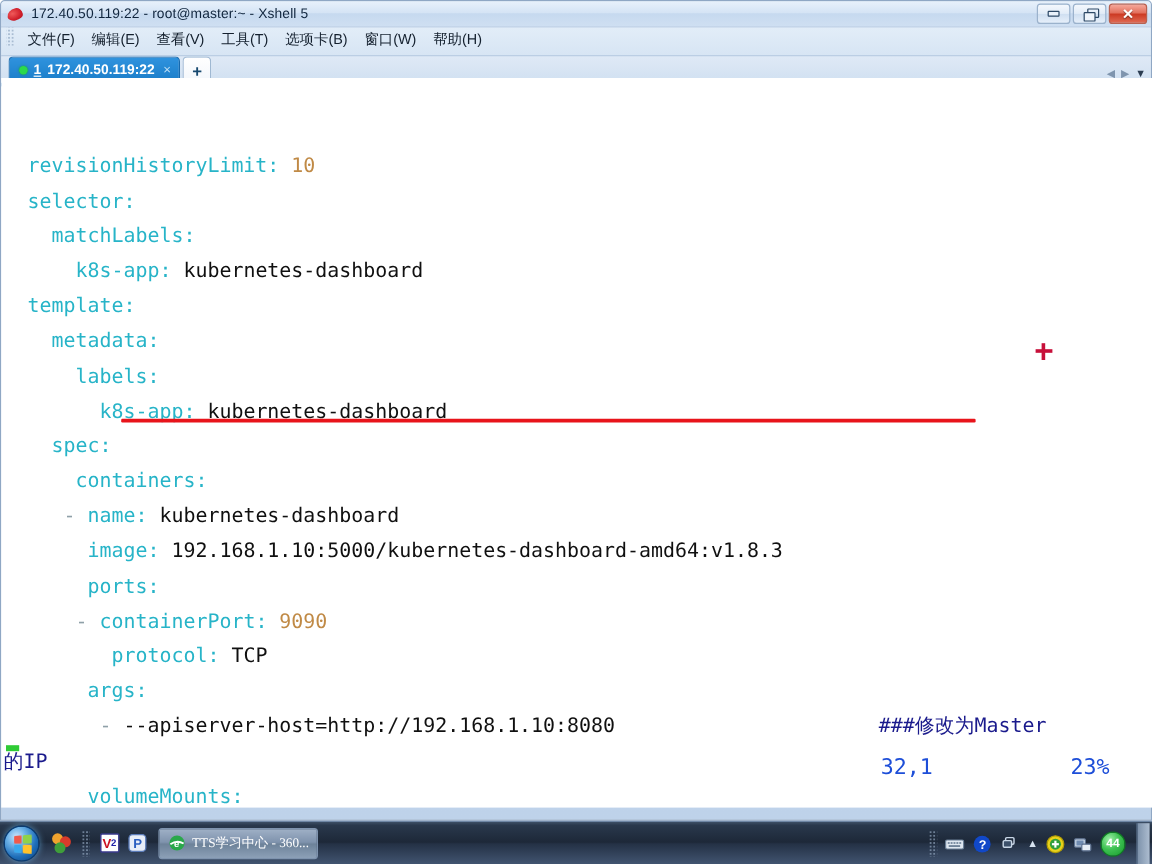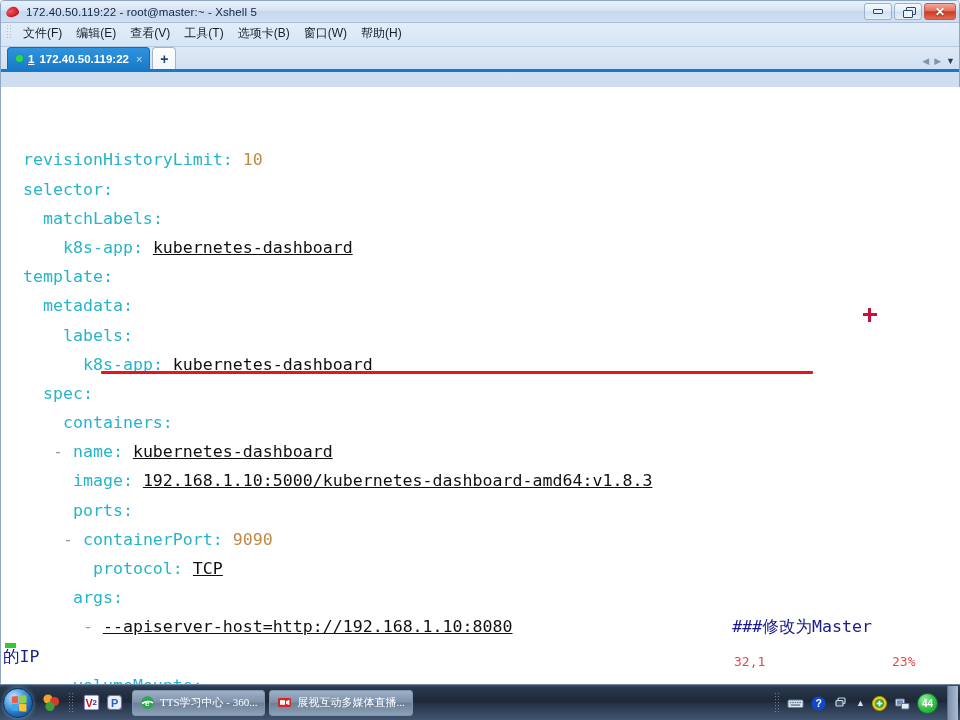--- a/index.html
+++ b/index.html
@@ -119,32 +119,32 @@
   }
   .tabbar-right {
     position: absolute; right: 4px; bottom: 3px;
     display: flex; align-items: center; gap: 5px;
   }
   .tarrow { font-size: 9px; color: #7f95ae; }
   .tcaret { font-size: 9px; color: #2b3d52; }
 
   
   .terminal {
-    position: absolute; left: 0; top: 86px; width: 960px; height: 608px;
+    position: absolute; left: 0; top: 64px; width: 960px; height: 608px;
     background: #ffffff;
     overflow: hidden;
     font-family: "DejaVu Sans Mono", "Liberation Mono", monospace;
     font-size: 16.6px;
     line-height: 29.2px;
     white-space: pre;
   }
   .term-inner { position: relative; padding-left: 2px; }
   .line { height: 29.2px; }
   .k  { color: #27b4c8; }          
-  .v  { color: #101010; text-decoration: underline; }          
+  .v  { color: #101010; }          
   .n  { color: #c08a46; }          
   .d  { color: #8fa0a8; }          
   .cmt{ color: #1a1a8c; }          
   .underline-img {
     position: absolute; left: 100px; top: 284px;
     width: 712px; height: 3px; background: #e8141b; border-radius: 1px;
   }
   .plus-mark {
     position: absolute; left: 862px; top: 221px;
     width: 14px; height: 14px;
@@ -154,21 +154,21 @@
   }
   .plus-mark:before { left: 0; top: 5px; width: 14px; height: 3px; }
   .plus-mark:after  { left: 5px; top: 0; width: 3px; height: 14px; }
   .cursor-block {
     position: absolute; left: 4px; top: 556px;
     width: 11px; height: 5px; background: #2fcb35;
   }
   .statusline {
     position: absolute; left: 0; top: 560px; width: 960px; height: 29px;
     font-family: "DejaVu Sans Mono", "Liberation Mono", monospace;
-    font-size: 13px; color: #ef4444;
+    font-size: 18px; color: #1d4ed8;
   }
   .statusline .pos { position: absolute; left: 733px; top: 0; }
   .statusline .pct { position: absolute; left: 891px; top: 0; }
 
   
   .taskbar {
     position: absolute; left: 0; bottom: 0; width: 960px; height: 36px;
     background: linear-gradient(to bottom, #3d4f66 0%, #29384c 8%, #1d2838 48%, #243145 52%, #415470 100%);
     border-top: 1px solid #6e86a4;
     display: flex; align-items: center;
@@ -341,30 +341,20 @@
       <div class="tb-btn">
         <span class="tb-ico">
           <svg width="15" height="15" viewBox="0 0 15 15">
               <circle cx="7.5" cy="7.5" r="6.3" fill="#2aa84a"></circle>
               <path d="M2 8.5 q5.5 -3.6 11 -0.6" stroke="#ffffff" stroke-width="1.6" fill="none"></path>
               <text x="5" y="10.5" font-family="Liberation Sans, sans-serif" font-size="8" font-weight="bold" fill="#ffffff">e</text>
             </svg>
         </span>
         <span class="tlabel">TTS学习中心 - 360...</span>
       </div>
-      <div class="tb-btn">
-        <span class="tb-ico">
-          <svg width="15" height="15" viewBox="0 0 15 15">
-              <rect x="1" y="3" width="13" height="9" rx="1.5" fill="#d6261f"></rect>
-              <rect x="3" y="5.2" width="5" height="4.6" fill="#ffffff"></rect>
-              <path d="M9 6.2 l3.4 -1.4 v5.4 l-3.4 -1.4z" fill="#ffffff"></path>
-            </svg>
-        </span>
-        <span class="tlabel">展视互动多媒体直播...</span>
-      </div>
     </div>
 
     <div class="tray">
       <div class="tray-sep"></div>
       <div class="tr-ico">
         <svg width="17" height="17" viewBox="0 0 17 17">
             <rect x="1" y="5" width="15" height="7.5" rx="1.2" fill="#dfe7f0" stroke="#6b7f96" stroke-width="1"></rect>
             <rect x="2.8" y="6.8" width="1.6" height="1.4" fill="#6b7f96"></rect>
             <rect x="5.2" y="6.8" width="1.6" height="1.4" fill="#6b7f96"></rect>
             <rect x="7.6" y="6.8" width="1.6" height="1.4" fill="#6b7f96"></rect>

